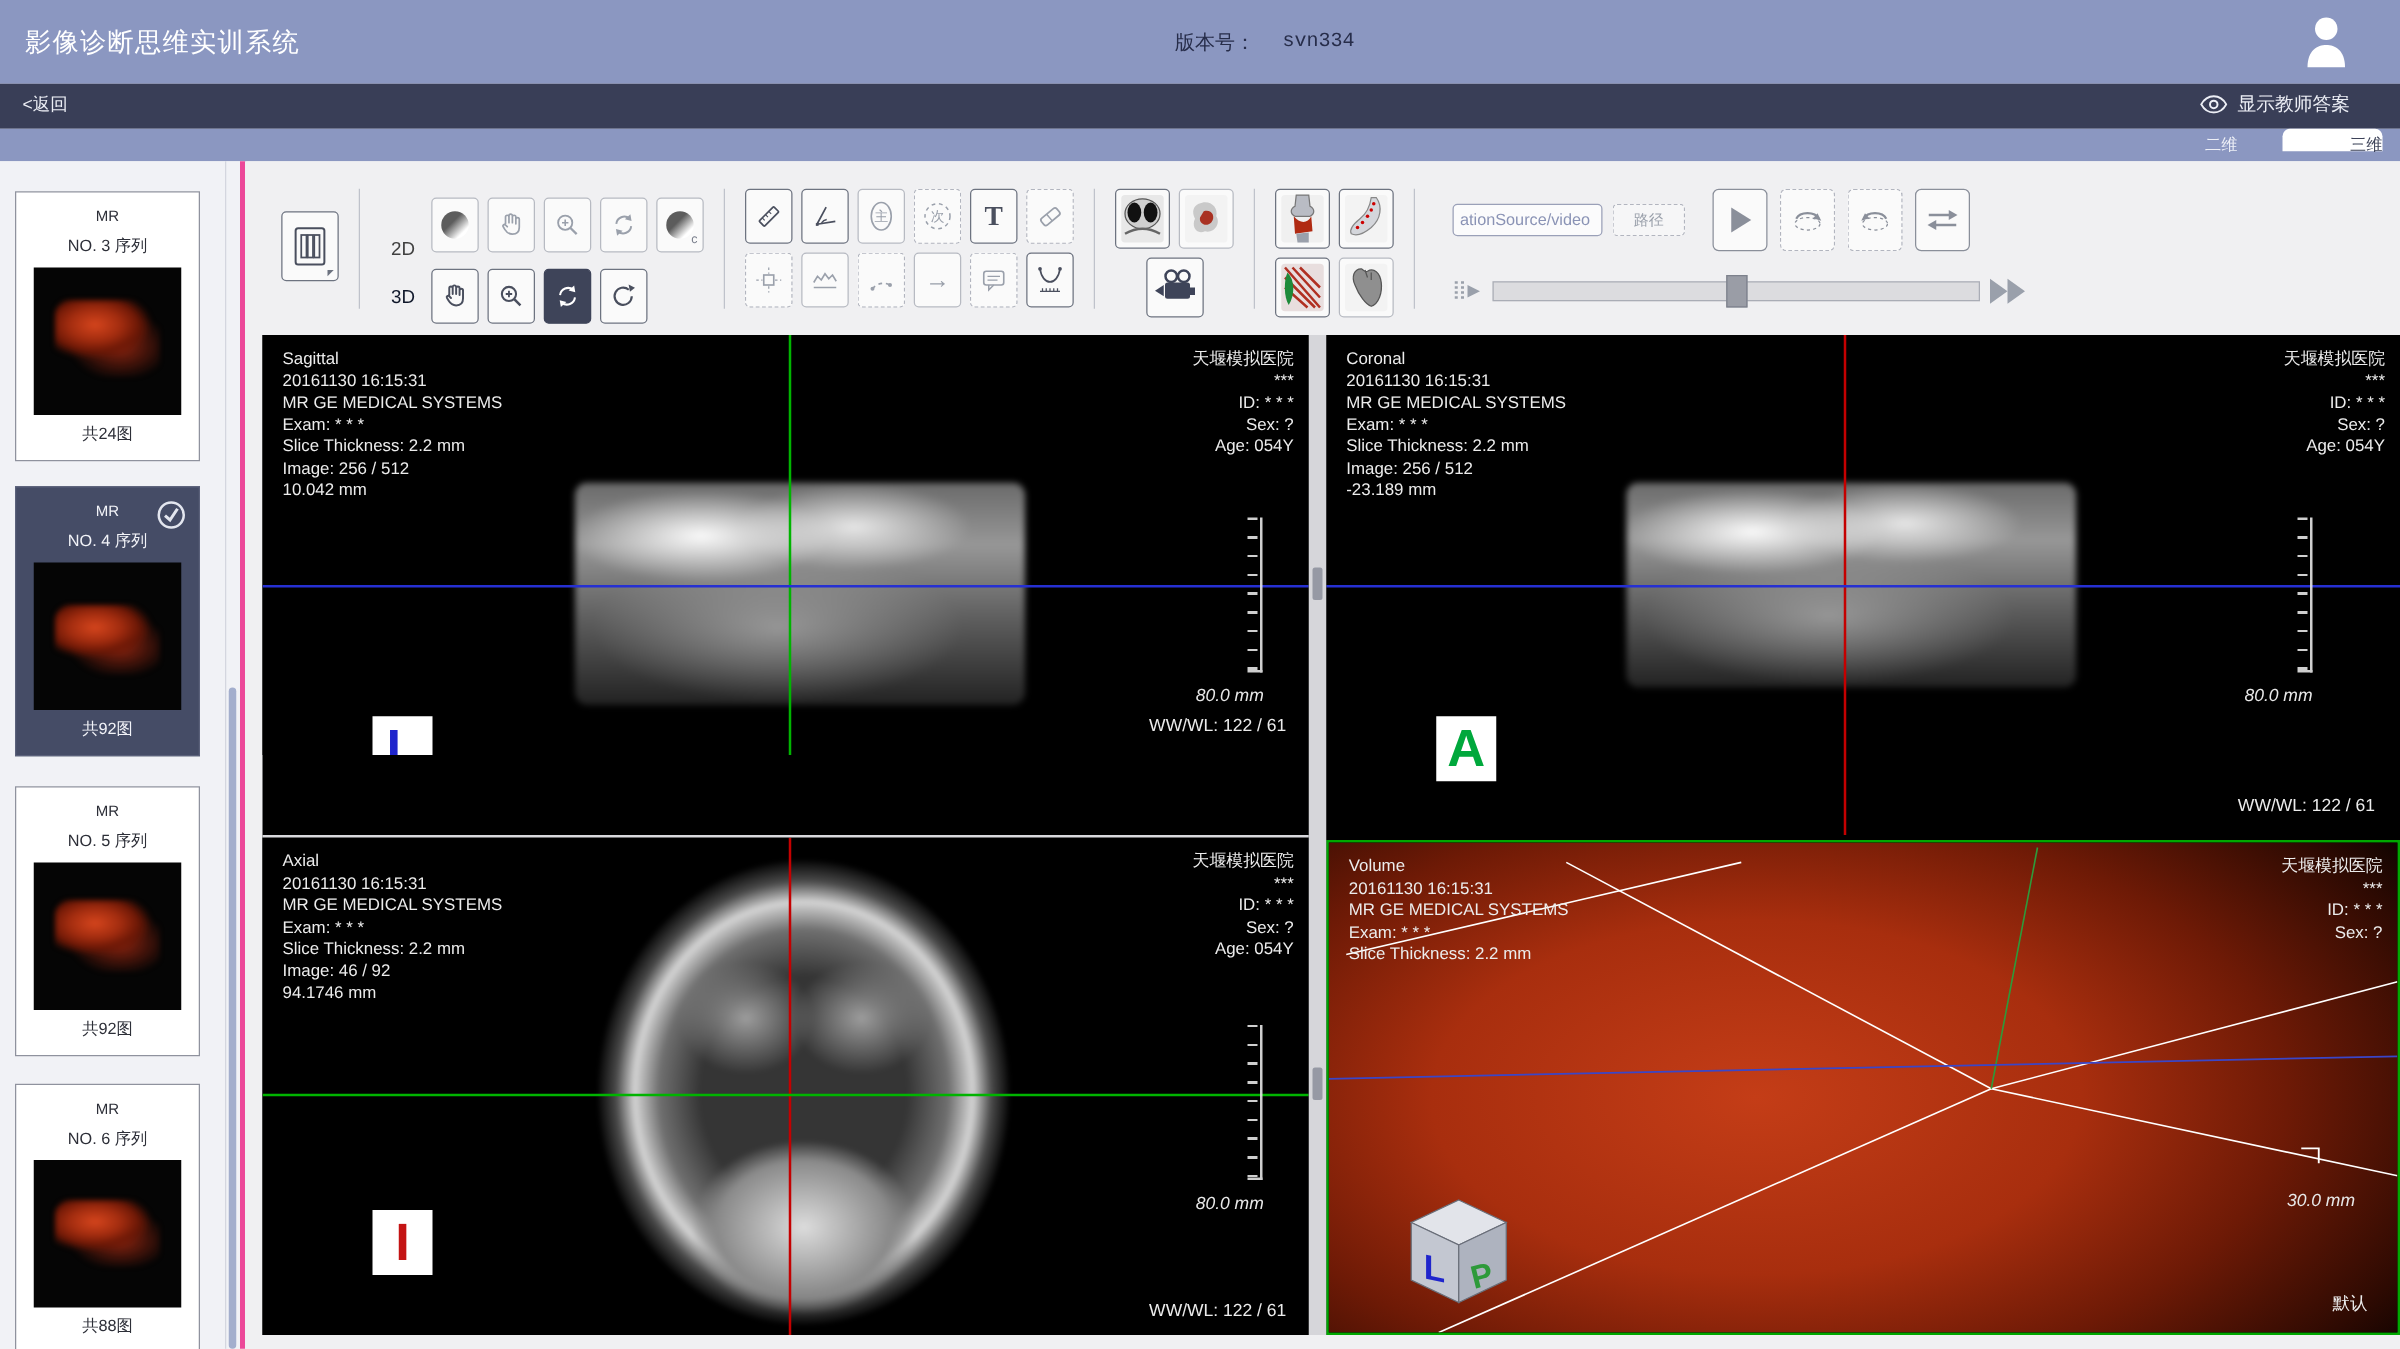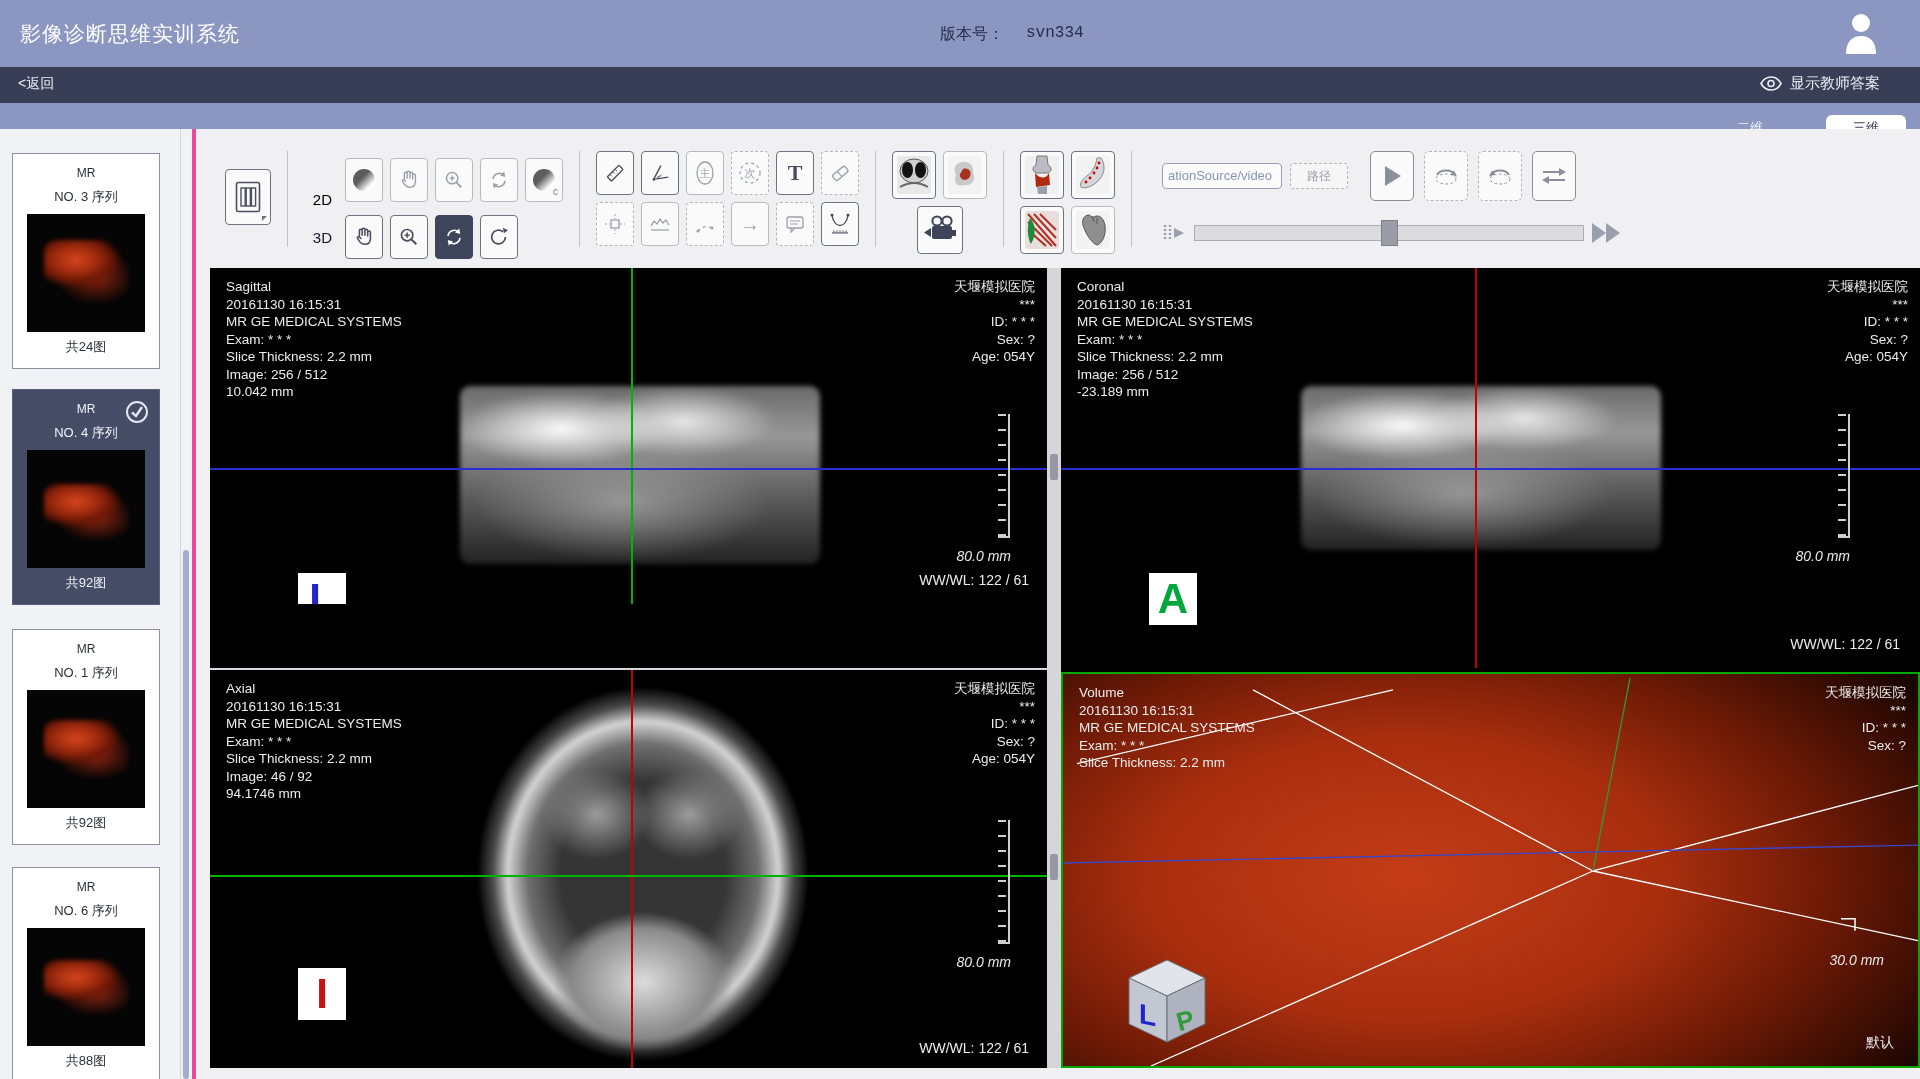--- a/index.html
+++ b/index.html
@@ -11,21 +11,21 @@
   #app-title { position:absolute; left:20px; top:20px; color:#fff; font-size:21px; letter-spacing:1px; }
   #version { position:absolute; left:940px; top:24px; display:flex; gap:22px; color:#272d4a; font-size:16px; }
   #version .val { font-family:"Liberation Mono","DejaVu Sans Mono",monospace; }
   #user-icon { position:absolute; right:42px; top:12px; width:34px; height:42px; }
 
   #navbar { position:absolute; left:0; top:67px; width:1920px; height:36px; background:#393e57; color:#eceef5; }
   #back-btn { position:absolute; left:18px; top:8px; font-size:14px; cursor:pointer; }
   #show-answer { position:absolute; right:40px; top:7px; font-size:15px; display:flex; align-items:center; gap:8px; cursor:pointer; }
 
   #tabstrip { position:absolute; left:0; top:103px; width:1920px; height:26px; background:#8b97c1; }
-  .tab { position:absolute; top:12px; height:18px; width:80px; text-align:center; line-height:26px; font-size:13px; cursor:pointer; }
+  .tab { position:absolute; top:0; height:18px; width:80px; text-align:right; line-height:26px; font-size:13px; cursor:pointer; }
   #tab-2d { right:130px; color:#eef0f7; }
   #tab-3d { right:14px; background:#fff; color:#3c4258; border-radius:6px 6px 0 0; }
 
   
   #sidebar { position:absolute; left:0; top:129px; width:196px; bottom:0; background:#f1f2f6; border-right:4px solid #ec4899; }
   .series-card { position:absolute; left:12px; width:148px; background:#fff; border:1px solid #8f929e; color:#2d2f38; text-align:center; font-size:13px; }
   .series-card .mod { margin-top:12px; font-size:12px; }
   .series-card .nm { margin-top:8px; font-size:13px; }
   .series-card .thumb { width:118px; height:118px; margin:8px auto 6px auto; background:#050505; position:relative; overflow:hidden; }
   .blob { position:absolute; left:17px; top:26px; width:84px; height:62px; border-radius:12px;
@@ -37,21 +37,21 @@
   .check-badge { position:absolute; right:10px; top:10px; width:24px; height:24px; }
   #sb-scroll { position:absolute; right:2px; top:0; bottom:0; width:10px; border-left:1px solid #d4d6df; }
   #sb-thumb { position:absolute; left:2px; right:1px; top:421px; bottom:0; background:#a3aecd; border-radius:3px; }
 
   
   #toolbar { position:absolute; left:197px; top:129px; right:0; height:139px; background:#f0f0f2; display:flex; align-items:flex-start; padding:22px 0 0 28px; }
   .tsec { display:flex; flex-direction:column; gap:7px; }
   .trow { display:flex; gap:7px; align-items:center; }
   .tdiv { width:1px; background:#bfc2cb; height:96px; margin:0 16px; flex:0 0 1px; }
   .tlabel { width:28px; text-align:right; margin-right:6px; font-size:15px; }
-  .tlabel.dim2d { color:#000000;margin-top:40px; }
+  .tlabel.dim2d { color:#404040;margin-top:40px; }
   .tlabel.lab3d { color:#0f172a; }
   .tb { width:38px; height:44px; border:1px solid #6d7380; border-radius:4px; background:#fafafa;
         display:flex; align-items:center; justify-content:center; color:#4a4f5e; position:relative; cursor:pointer; }
   .tb.dim { border-color:#b7bac2; color:#9aa0ab; }
   .tb.dot { border:1px dashed #b2b5bf; color:#9aa0ab; }
   .tb.active { background:#3e4459; border-color:#3e4459; color:#fff; }
   .tb.big { width:46px; height:56px; }
   .tb.imgbtn { width:44px; height:48px; padding:2px; }
   .tb .ov { position:absolute; font-size:11px; color:inherit; }
   .tb .corner { position:absolute; right:3px; bottom:3px; width:0; height:0; border-left:5px solid transparent; border-top:5px solid #6d7380; transform:rotate(-90deg); }
@@ -167,21 +167,21 @@
     <div class="mod">MR</div>
     <div class="nm">NO. 4 序列</div>
     <div class="thumb">
         <div class="blob" style="top:34px;height:56px;"></div>
       </div>
     <div class="cnt">共92图</div>
   </div>
 
   <div class="series-card" style="top:500px;">
     <div class="mod">MR</div>
-    <div class="nm">NO. 1 序列</div>
+    <div class="nm">NO. 5 序列</div>
     <div class="thumb">
         <div class="blob" style="top:30px;height:58px;"></div>
       </div>
     <div class="cnt">共92图</div>
   </div>
 
   <div class="series-card" style="top:738px;">
     <div class="mod">MR</div>
     <div class="nm">NO. 6 序列</div>
     <div class="thumb">

